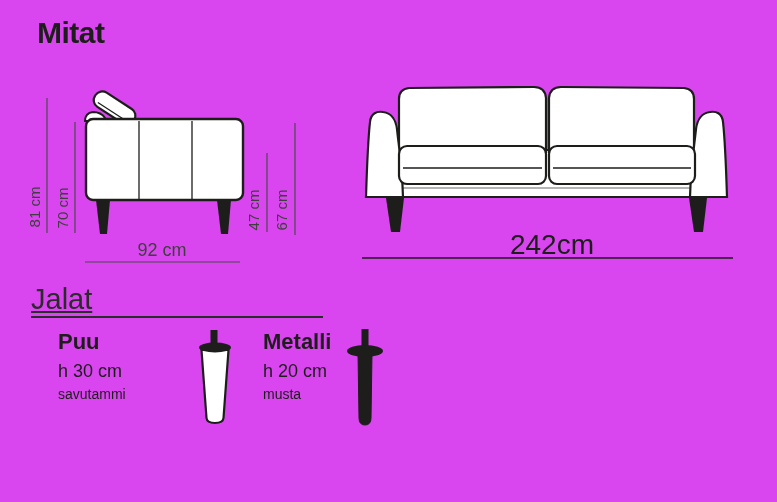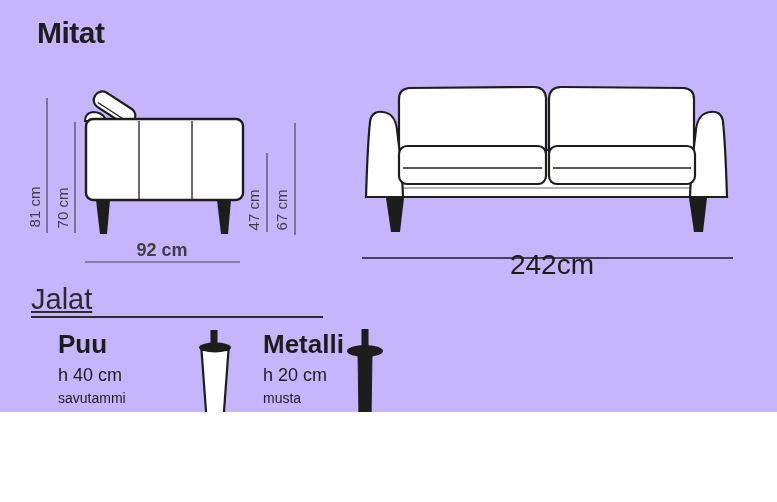--- a/index.html
+++ b/index.html
@@ -3,22 +3,22 @@
 <meta charset="utf-8">
 <style>
   * { margin: 0; padding: 0; box-sizing: border-box; }
   body {
     font-family: "Liberation Sans", sans-serif;
     background: #ffffff;
   }
   .canvas {
     position: relative;
     width: 777px;
-    height: 412px;
-    background: #c4b5fd;
+    height: 502px;
+    background: #d946ef;
     overflow: hidden;
   }
   .art {
     position: absolute;
     left: 0; top: 0;
     width: 777px; height: 502px;
   }
   .page-title {
     position: absolute;
     left: 37px; top: 16px;
@@ -33,21 +33,20 @@
     color: #3f3f3f;
     white-space: nowrap;
     transform: translate(-50%, -50%) rotate(-90deg);
   }
   .dim-label-h {
     position: absolute;
     font-size: 18px;
     color: #3f3f3f;
     white-space: nowrap;
     transform: translate(-50%, -50%);
-    font-weight: bold;
   }
   .dim-label-big {
     position: absolute;
     font-size: 28px;
     color: #1d1d1b;
     white-space: nowrap;
     transform: translate(-50%, -50%);
   }
   .legs-heading {
     position: absolute;
@@ -62,21 +61,21 @@
     left: 31px; top: 316px;
     width: 292px; height: 2px;
     background: #2b2b2b;
   }
   .leg-texts {
     position: absolute;
     color: #1d1d1b;
   }
   .leg-texts.wood  { left: 58px;  top: 331px; }
   .leg-texts.metal { left: 263px; top: 331px; }
-  .leg-name   { font-size: 26px; font-weight: 800; line-height: 1; margin-bottom: 9px; }
+  .leg-name   { font-size: 22px; font-weight: 800; line-height: 1; margin-bottom: 9px; }
   .leg-height { font-size: 18px; font-weight: 400; line-height: 1; margin-bottom: 7px; }
   .leg-finish { font-size: 14px; font-weight: 400; line-height: 1; }
   .leg-icon { position: absolute; }
   .leg-icon.wood  { left: 197px; top: 329px; }
   .leg-icon.metal { left: 345px; top: 329px; }
 </style>
 </head>
 <body>
 
 <div class="canvas">
@@ -129,28 +128,28 @@
     <rect x="549" y="146" width="146" height="38" rx="8" fill="#ffffff" stroke="#1d1d1b" stroke-width="2.2"></rect>
     <line x1="403" y1="168" x2="542" y2="168" stroke="#1d1d1b" stroke-width="1.3"></line>
     <line x1="553" y1="168" x2="691" y2="168" stroke="#1d1d1b" stroke-width="1.3"></line>
 
     <polygon points="386,198 404,198 400,232 391,232" fill="#1d1d1b"></polygon>
     <polygon points="689,198 707,198 703,232 694,232" fill="#1d1d1b"></polygon>
 
     <line x1="362" y1="258" x2="733" y2="258" stroke="#1d1d1b" stroke-width="1.4"></line>
   </svg>
 
-  <div class="dim-label-big" style="left:552px; top:245px;margin-top:20px;">242cm</div>
+  <div class="dim-label-big" style="left:552px; top:245px;">242cm</div>
 
   <h2 class="legs-heading">Jalat</h2>
   <div class="legs-rule"></div>
 
   <div class="leg-texts wood">
     <div class="leg-name">Puu</div>
-    <div class="leg-height">h 40 cm</div>
+    <div class="leg-height">h 30 cm</div>
     <div class="leg-finish">savutammi</div>
   </div>
 
   <svg class="leg-icon wood" width="36" height="100" viewBox="0 0 36 100" aria-hidden="true">
     <path d="M 4.5 21 L 31.5 21 L 26.5 89 Q 26 94 18 94 Q 10 94 9.5 89 Z" fill="#ffffff" stroke="#1d1d1b" stroke-width="2.2"></path>
     <ellipse cx="18" cy="18.5" rx="16" ry="5" fill="#1d1d1b"></ellipse>
     <rect x="13.5" y="1" width="7" height="16" fill="#1d1d1b"></rect>
   </svg>
 
   <div class="leg-texts metal">

